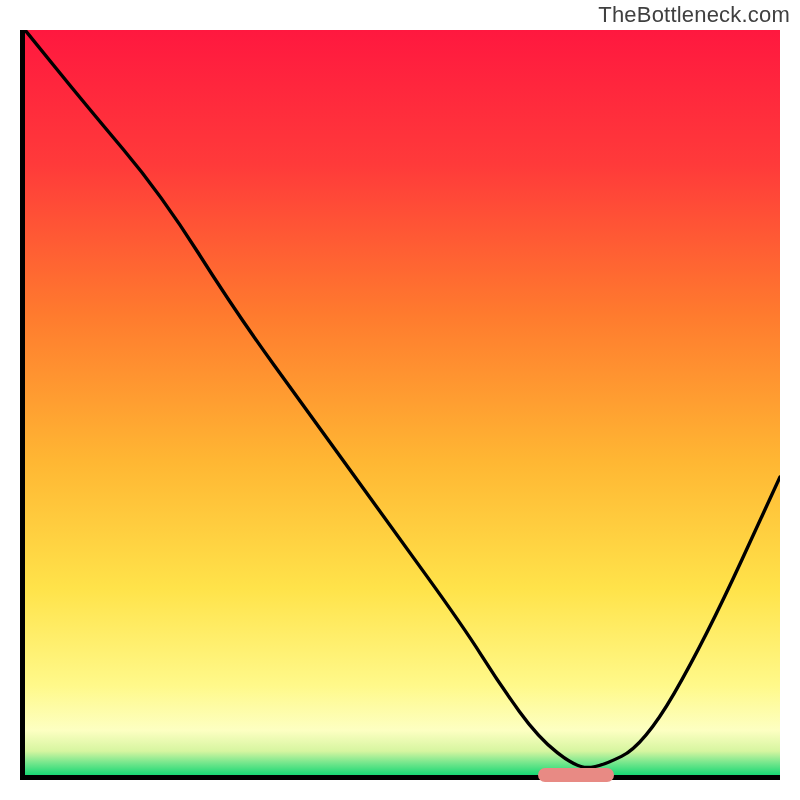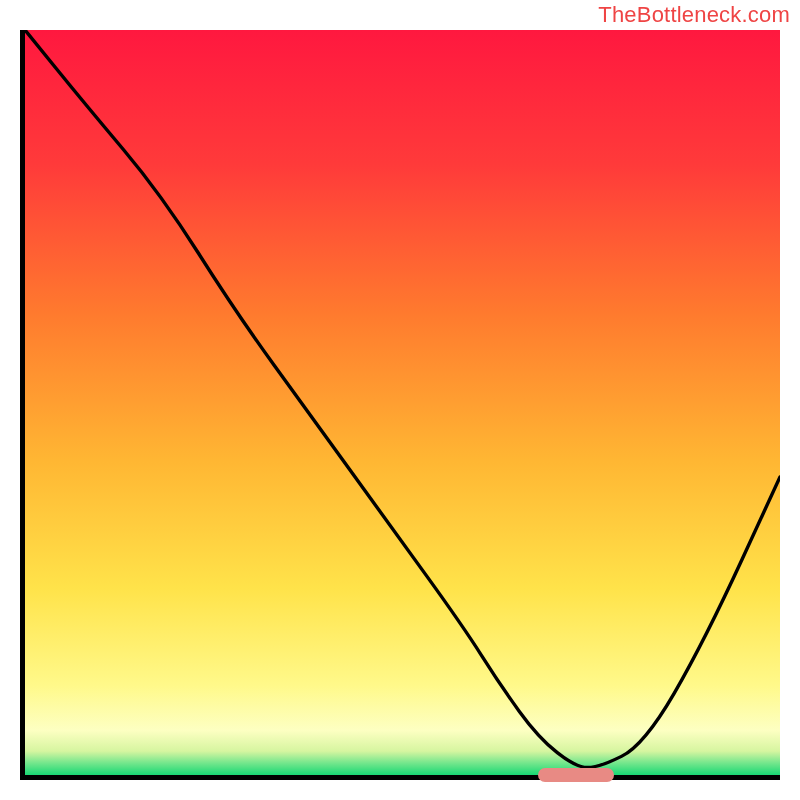--- a/index.html
+++ b/index.html
@@ -12,21 +12,21 @@
   }
   .container {
     position: relative;
     width: 800px;
     height: 800px;
   }
   .watermark {
     position: absolute;
     top: 2px;
     right: 10px;
-    color: #ef4444;
+    color: #404040;
     font-size: 22px;
     font-weight: 500;
     letter-spacing: 0.2px;
     z-index: 10;
   }
   .chart-wrap {
     position: absolute;
     left: 20px;
     right: 20px;
     top: 30px;

